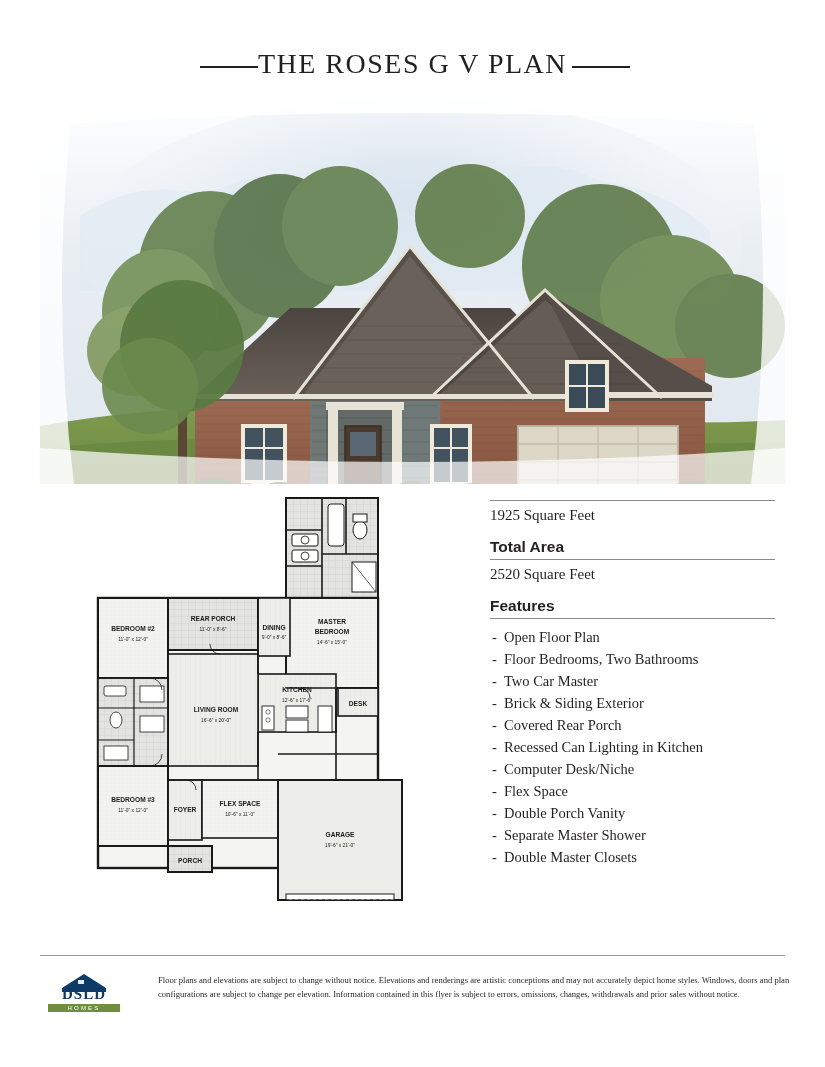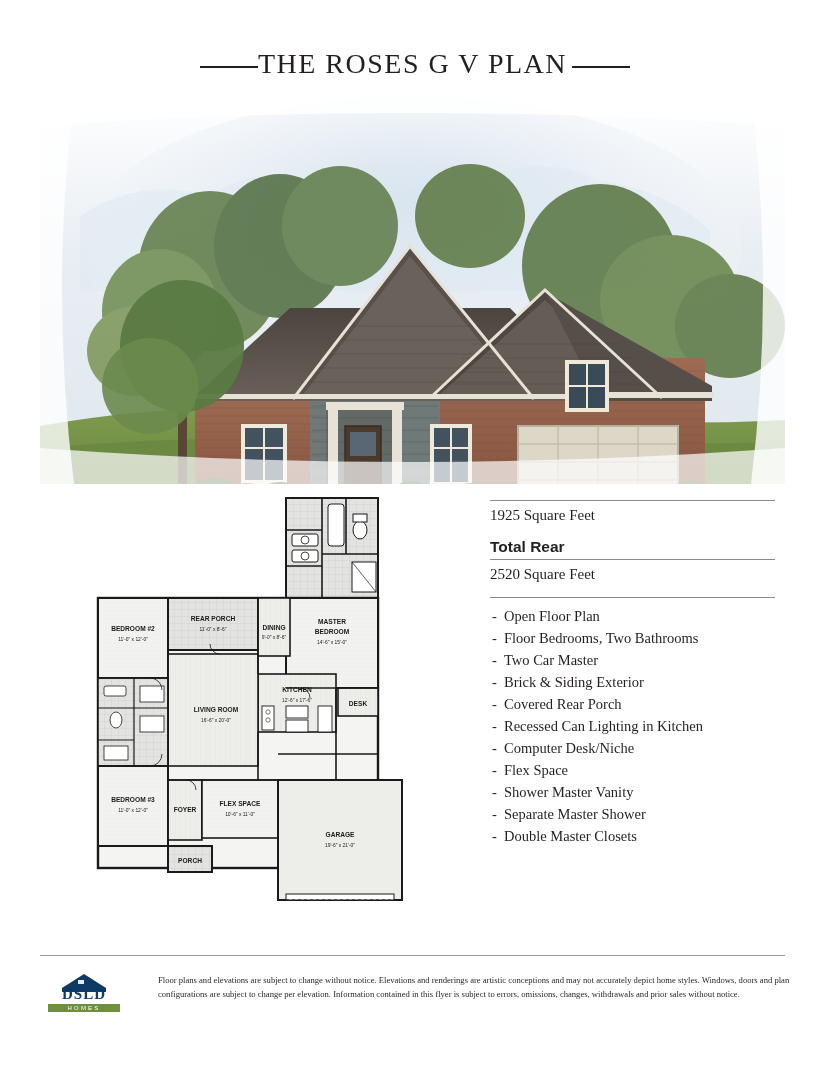--- a/index.html
+++ b/index.html
@@ -512,35 +512,36 @@
     <path d="M130 164 a10 10 0 0 1 -10 -10"></path>
     <path d="M210 198 a10 10 0 0 1 10 10"></path>
   </g>
 </svg>
 </div>
 
 <div class="specs">
   <div class="spec-rule"></div>
   <div class="spec-value">1925 Square Feet</div>
 
-  <div class="spec-head">Total Rear</div>
+  <div class="spec-head">Total Area</div>
   <div class="spec-rule"></div>
   <div class="spec-value">2520 Square Feet</div>
 
+  <div class="features-head">Features</div>
   <div class="spec-rule"></div>
   <ul class="features-list">
     <li>Open Floor Plan</li>
     <li>Floor Bedrooms, Two Bathrooms</li>
     <li>Two Car Master</li>
     <li>Brick &amp; Siding Exterior</li>
     <li>Covered Rear Porch</li>
     <li>Recessed Can Lighting in Kitchen</li>
     <li>Computer Desk/Niche</li>
     <li>Flex Space</li>
-    <li>Shower Master Vanity</li>
+    <li>Double Porch Vanity</li>
     <li>Separate Master Shower</li>
     <li>Double Master Closets</li>
   </ul>
 </div>
 
 <div class="footer-rule"></div>
 <div class="footer">
   <div class="logo">
     <svg width="72" height="48" viewBox="0 0 72 48" xmlns="http://www.w3.org/2000/svg">
       <path d="M36 2 L58 16 L58 18 L14 18 L14 16 Z" fill="#0d3b66"></path>

